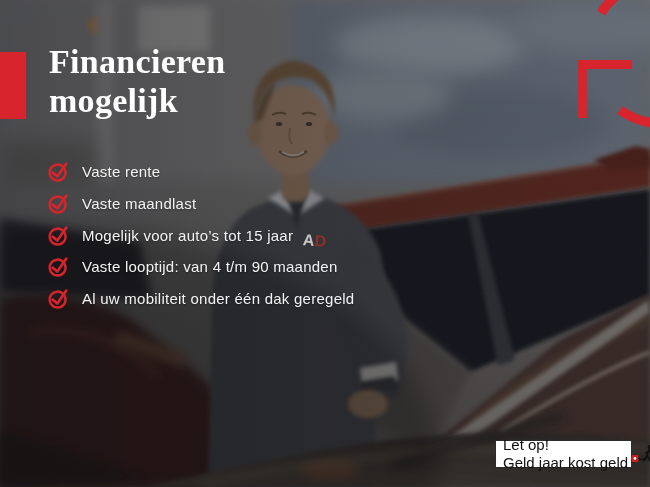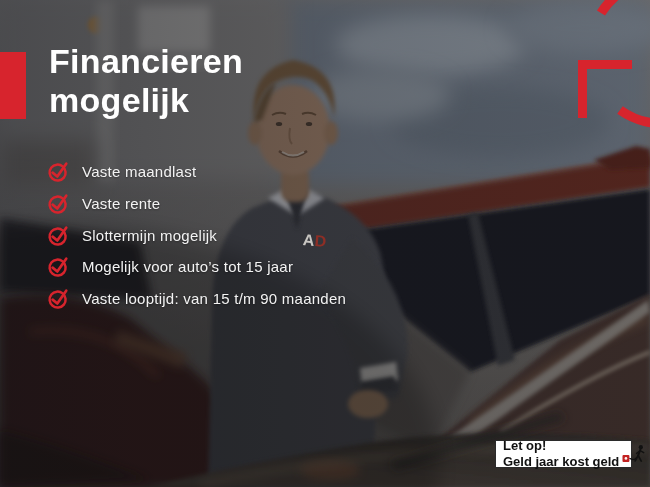--- a/index.html
+++ b/index.html
@@ -9,21 +9,21 @@
     background:#6f6b66;
   }
   .bg{position:absolute;inset:0;width:650px;height:487px;display:block;}
 
   
   .red-square{position:absolute;left:0;top:52px;width:26px;height:67px;background:#d7242d;}
 
   
   .title{
     position:absolute;left:49px;top:42px;margin:0;
-    color:#ffffff;font-size:34px;line-height:39px;font-weight:700;letter-spacing:.3px;
+    color:#ffffff;font-size:34px;line-height:39px;font-weight:700;letter-spacing:.3px;font-family:Liberation Serif, serif;
   }
   .title span{display:block;}
 
   
   .checklist{
     position:absolute;left:47px;top:156px;margin:0;padding:0;list-style:none;
   }
   .check-item{display:flex;align-items:center;height:31.7px;}
   .check-icon{width:23px;height:23px;flex:0 0 23px;margin-right:12px;display:inline-block;}
   .check-icon svg{display:block;width:23px;height:23px;overflow:visible;}
@@ -42,21 +42,21 @@
   }
   .sweater-logo .l1{color:#e3e0da;}
   .sweater-logo .l2{color:#9e2d22;}
 
   
   .warning-badge{
     position:absolute;left:495px;top:440px;width:137px;height:28px;box-sizing:border-box;
     background:#ffffff;border:1px solid #2b2b2b;
     display:flex;align-items:center;gap:3px;padding:2px 4px 2px 7px;
   }
-  .warning-text{color:#111111;font-size:13px;line-height:1.2;font-weight:700;white-space:nowrap;}
+  .warning-text{color:#111111;font-size:15px;line-height:1.2;font-weight:400;white-space:nowrap;}
   .warning-icon{width:25px;height:20px;flex:0 0 25px;}
   .warning-icon svg{display:block;width:25px;height:20px;}
 </style>
 </head>
 <body>
 
 <div class="stage">
 
   <svg class="bg" viewBox="0 0 650 487" preserveAspectRatio="none" aria-hidden="true">
     <defs>
@@ -166,46 +166,35 @@
 
       <li class="check-item">
         <span class="check-icon">
           <svg viewBox="0 0 23 23">
             <g transform="rotate(-6 11.5 11.5)">
               <circle cx="10.5" cy="12.5" r="8" fill="none" stroke="#d7242d" stroke-width="2.5"></circle>
               <path d="M5.5,12 L9.8,16.3 L20,4.5" fill="none" stroke="#d7242d" stroke-width="2.7" stroke-linecap="round" stroke-linejoin="round"></path>
             </g>
           </svg>
         </span>
+        <span class="check-label">Vaste rente</span>
+      </li>
+
+      <li class="check-item">
+        <span class="check-icon">
+          <svg viewBox="0 0 23 23">
+            <g transform="rotate(-6 11.5 11.5)">
+              <circle cx="10.5" cy="12.5" r="8" fill="none" stroke="#d7242d" stroke-width="2.5"></circle>
+              <path d="M5.5,12 L9.8,16.3 L20,4.5" fill="none" stroke="#d7242d" stroke-width="2.7" stroke-linecap="round" stroke-linejoin="round"></path>
+            </g>
+          </svg>
+        </span>
         <span class="check-label">Vaste maandlast</span>
       </li>
 
-      <li class="check-item">
-        <span class="check-icon">
-          <svg viewBox="0 0 23 23">
-            <g transform="rotate(-6 11.5 11.5)">
-              <circle cx="10.5" cy="12.5" r="8" fill="none" stroke="#d7242d" stroke-width="2.5"></circle>
-              <path d="M5.5,12 L9.8,16.3 L20,4.5" fill="none" stroke="#d7242d" stroke-width="2.7" stroke-linecap="round" stroke-linejoin="round"></path>
-            </g>
-          </svg>
-        </span>
-        <span class="check-label">Vaste rente</span>
-      </li>
-
-      <li class="check-item">
-        <span class="check-icon">
-          <svg viewBox="0 0 23 23">
-            <g transform="rotate(-6 11.5 11.5)">
-              <circle cx="10.5" cy="12.5" r="8" fill="none" stroke="#d7242d" stroke-width="2.5"></circle>
-              <path d="M5.5,12 L9.8,16.3 L20,4.5" fill="none" stroke="#d7242d" stroke-width="2.7" stroke-linecap="round" stroke-linejoin="round"></path>
-            </g>
-          </svg>
-        </span>
-        <span class="check-label">Slottermijn mogelijk</span>
-      </li>
 
       <li class="check-item">
         <span class="check-icon">
           <svg viewBox="0 0 23 23">
             <g transform="rotate(-6 11.5 11.5)">
               <circle cx="10.5" cy="12.5" r="8" fill="none" stroke="#d7242d" stroke-width="2.5"></circle>
               <path d="M5.5,12 L9.8,16.3 L20,4.5" fill="none" stroke="#d7242d" stroke-width="2.7" stroke-linecap="round" stroke-linejoin="round"></path>
             </g>
           </svg>
         </span>
@@ -214,25 +203,36 @@
 
       <li class="check-item">
         <span class="check-icon">
           <svg viewBox="0 0 23 23">
             <g transform="rotate(-6 11.5 11.5)">
               <circle cx="10.5" cy="12.5" r="8" fill="none" stroke="#d7242d" stroke-width="2.5"></circle>
               <path d="M5.5,12 L9.8,16.3 L20,4.5" fill="none" stroke="#d7242d" stroke-width="2.7" stroke-linecap="round" stroke-linejoin="round"></path>
             </g>
           </svg>
         </span>
-        <span class="check-label">Vaste looptijd: van 15 t/m 90 maanden</span>
-      </li>
-
-
-
+        <span class="check-label">Vaste looptijd: van 4 t/m 90 maanden</span>
+      </li>
+
+
+
+      <li class="check-item">
+        <span class="check-icon">
+          <svg viewBox="0 0 23 23">
+            <g transform="rotate(-6 11.5 11.5)">
+              <circle cx="10.5" cy="12.5" r="8" fill="none" stroke="#d7242d" stroke-width="2.5"></circle>
+              <path d="M5.5,12 L9.8,16.3 L20,4.5" fill="none" stroke="#d7242d" stroke-width="2.7" stroke-linecap="round" stroke-linejoin="round"></path>
+            </g>
+          </svg>
+        </span>
+        <span class="check-label">Al uw mobiliteit onder één dak geregeld</span>
+      </li>
     </ul>
 
   <div class="warning-badge">
     <div class="warning-text">
       <div>Let op!</div>
       <div>Geld jaar kost geld</div>
     </div>
     <span class="warning-icon">
       <svg viewBox="0 0 26 20">
         <rect x="0.5" y="11" width="7.2" height="7.2" rx="1" fill="#c32222"></rect>

